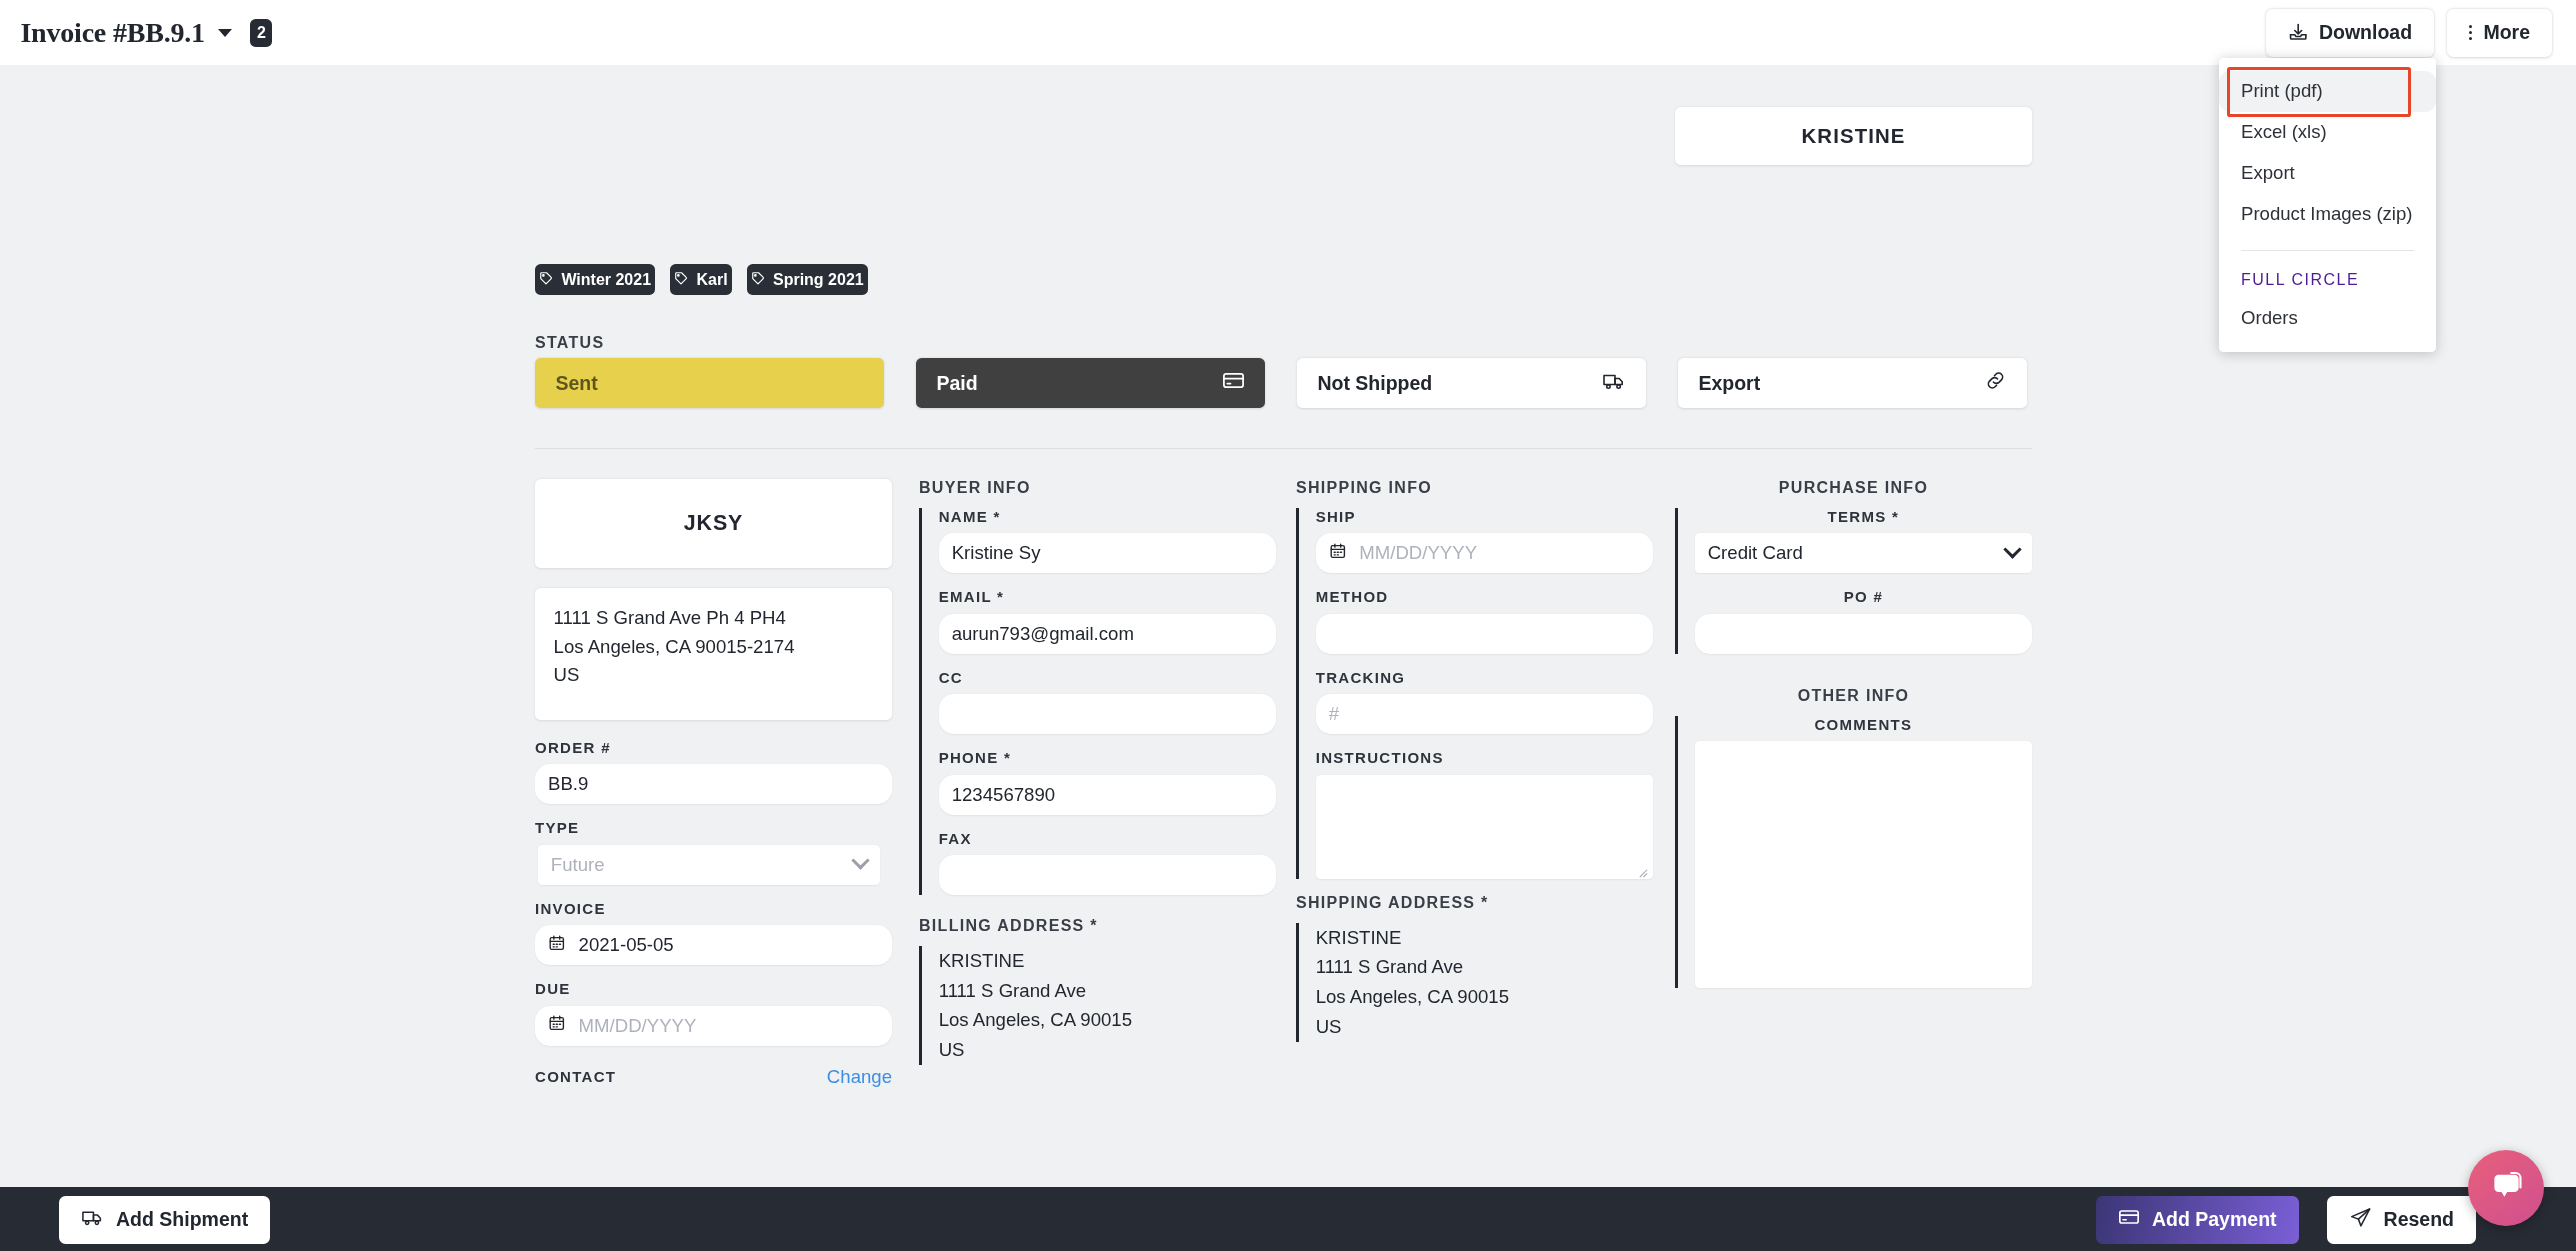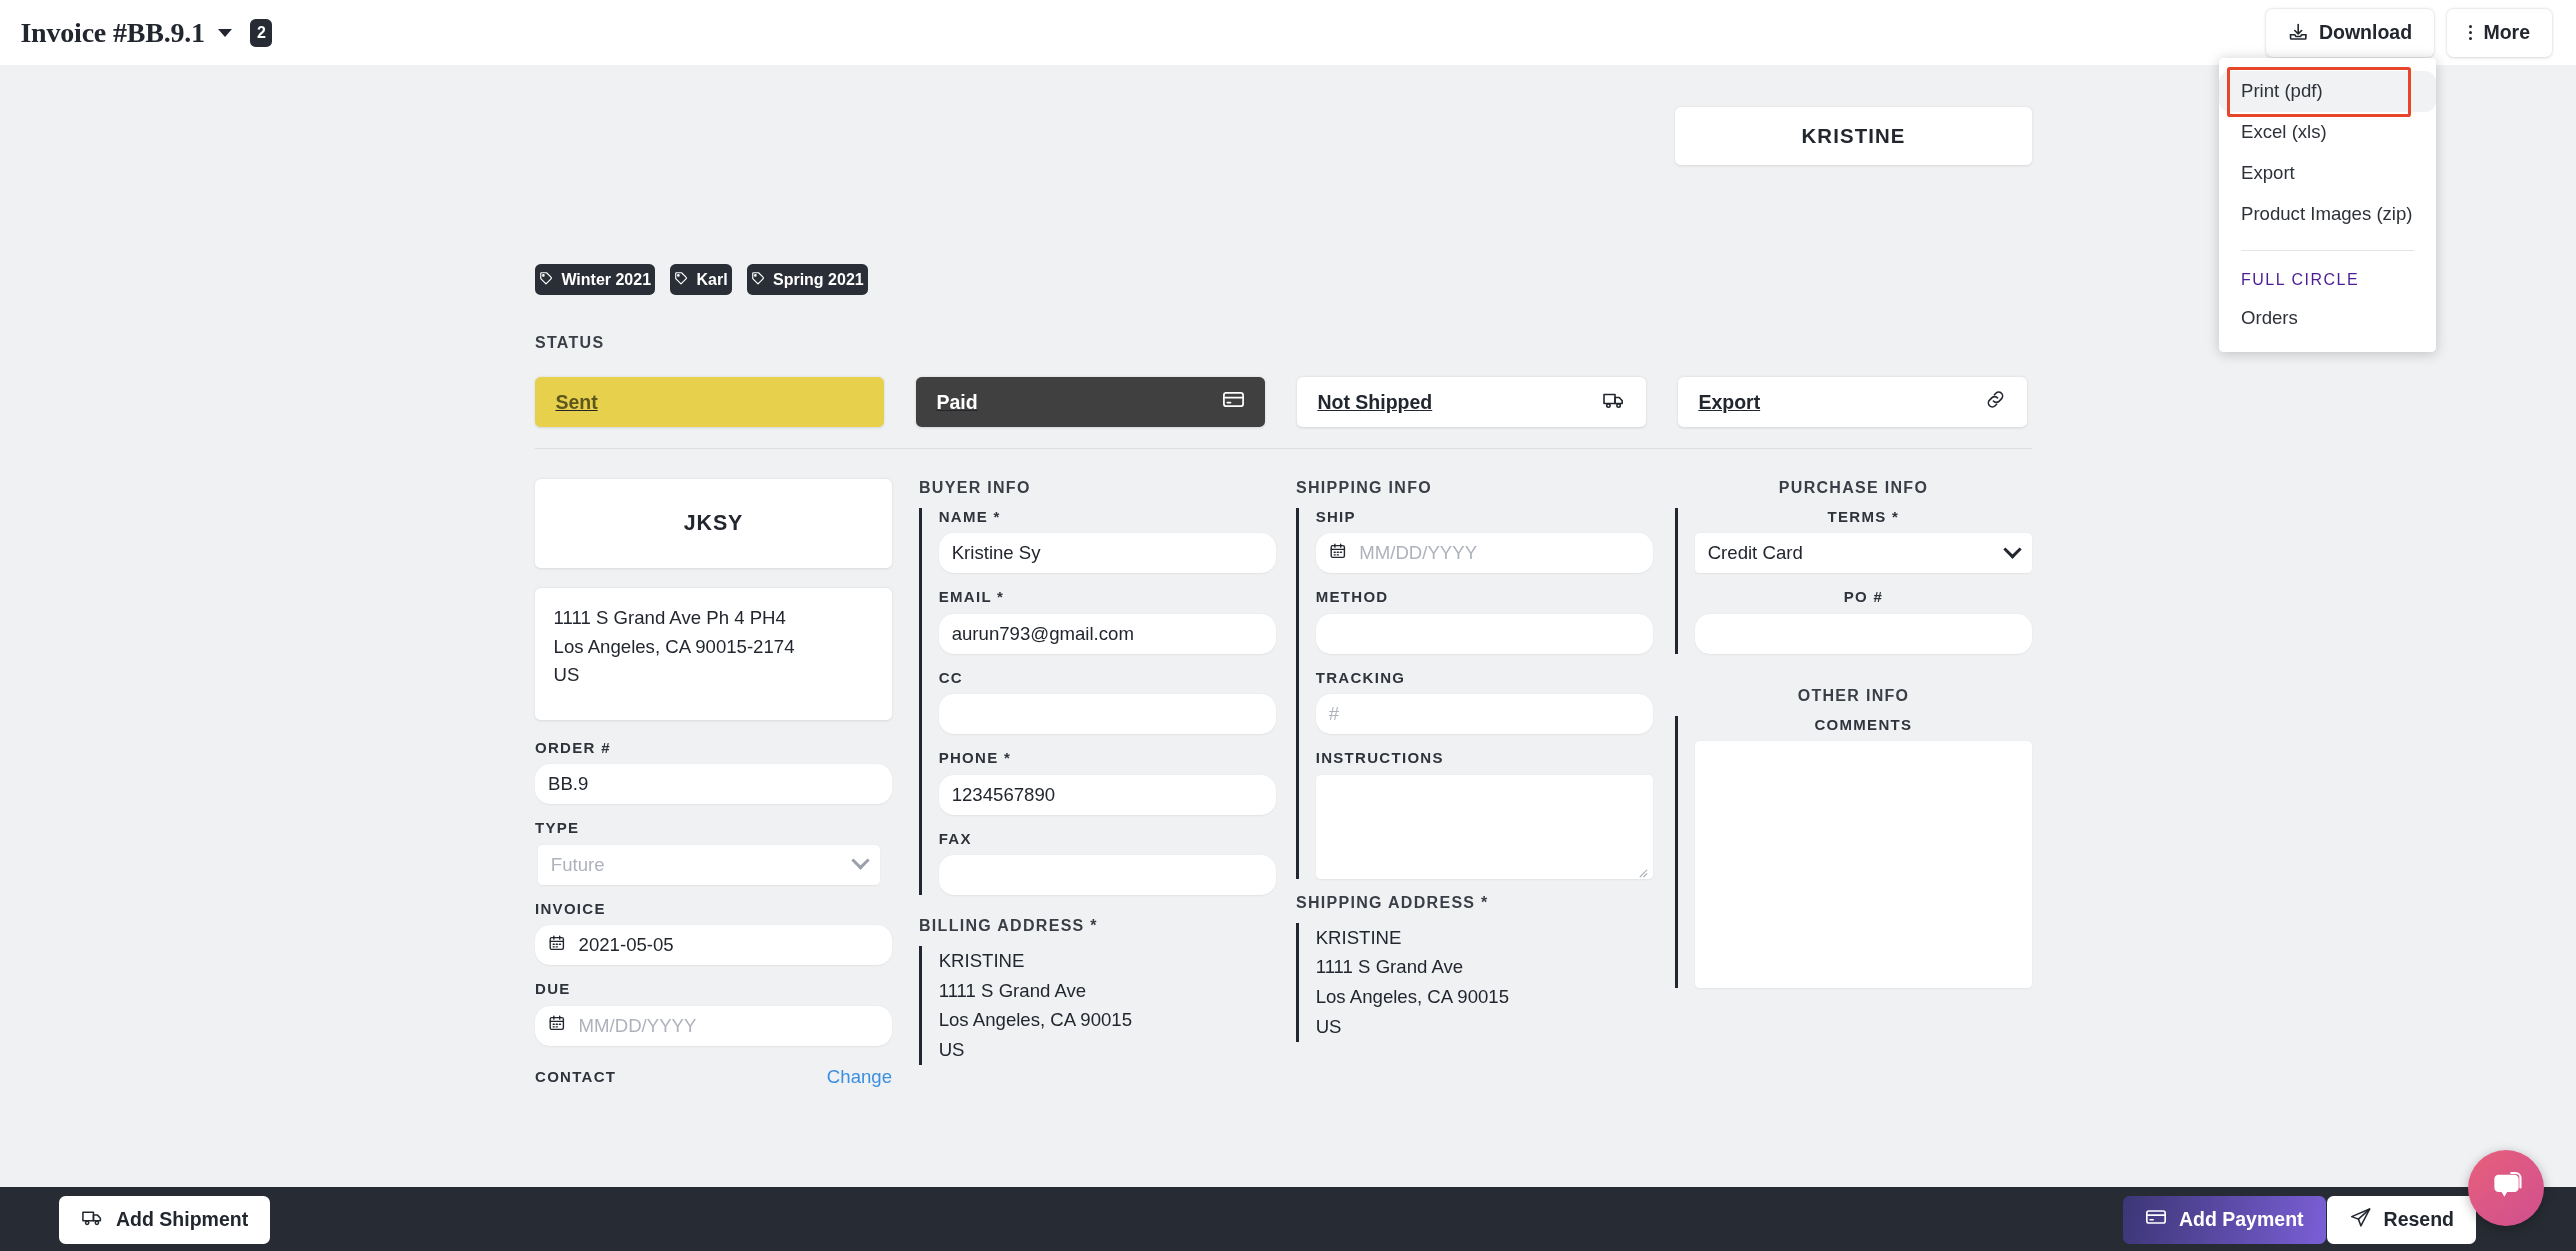--- a/index.html
+++ b/index.html
@@ -200,24 +200,23 @@
     font-weight: 700;
     letter-spacing: 1.3px;
     color: #3a3e46;
     text-transform: uppercase;
   }
 
   .status-label { position: absolute; top: 269px; left: 535px; }
 
   .status-row {
     position: absolute;
-    top: 312px; left: 535px;
+    top: 293px; left: 535px;
     display: flex;
     gap: 32px;
-    text-decoration: underline;
   }
   .status-card {
     width: 349px;
     height: 50px;
     border-radius: 5.6px;
     display: flex;
     align-items: center;
     justify-content: space-between;
     padding: 0 20.4px;
     font-size: 19.5px;
@@ -378,21 +377,21 @@
     background: #272b33;
     display: flex;
     align-items: center;
     z-index: 50;
   }
   .bb-left { padding-left: 59px; }
   .bb-right {
     margin-left: auto;
     display: flex;
     align-items: flex-end;
-    gap: 1px;
+    gap: 28px;
     padding-right: 100px;
   }
   .bb-btn {
     display: flex;
     align-items: center;
     gap: 12px;
     height: 48px;
     padding: 0 22px;
     border: none;
     border-radius: 6.5px;

